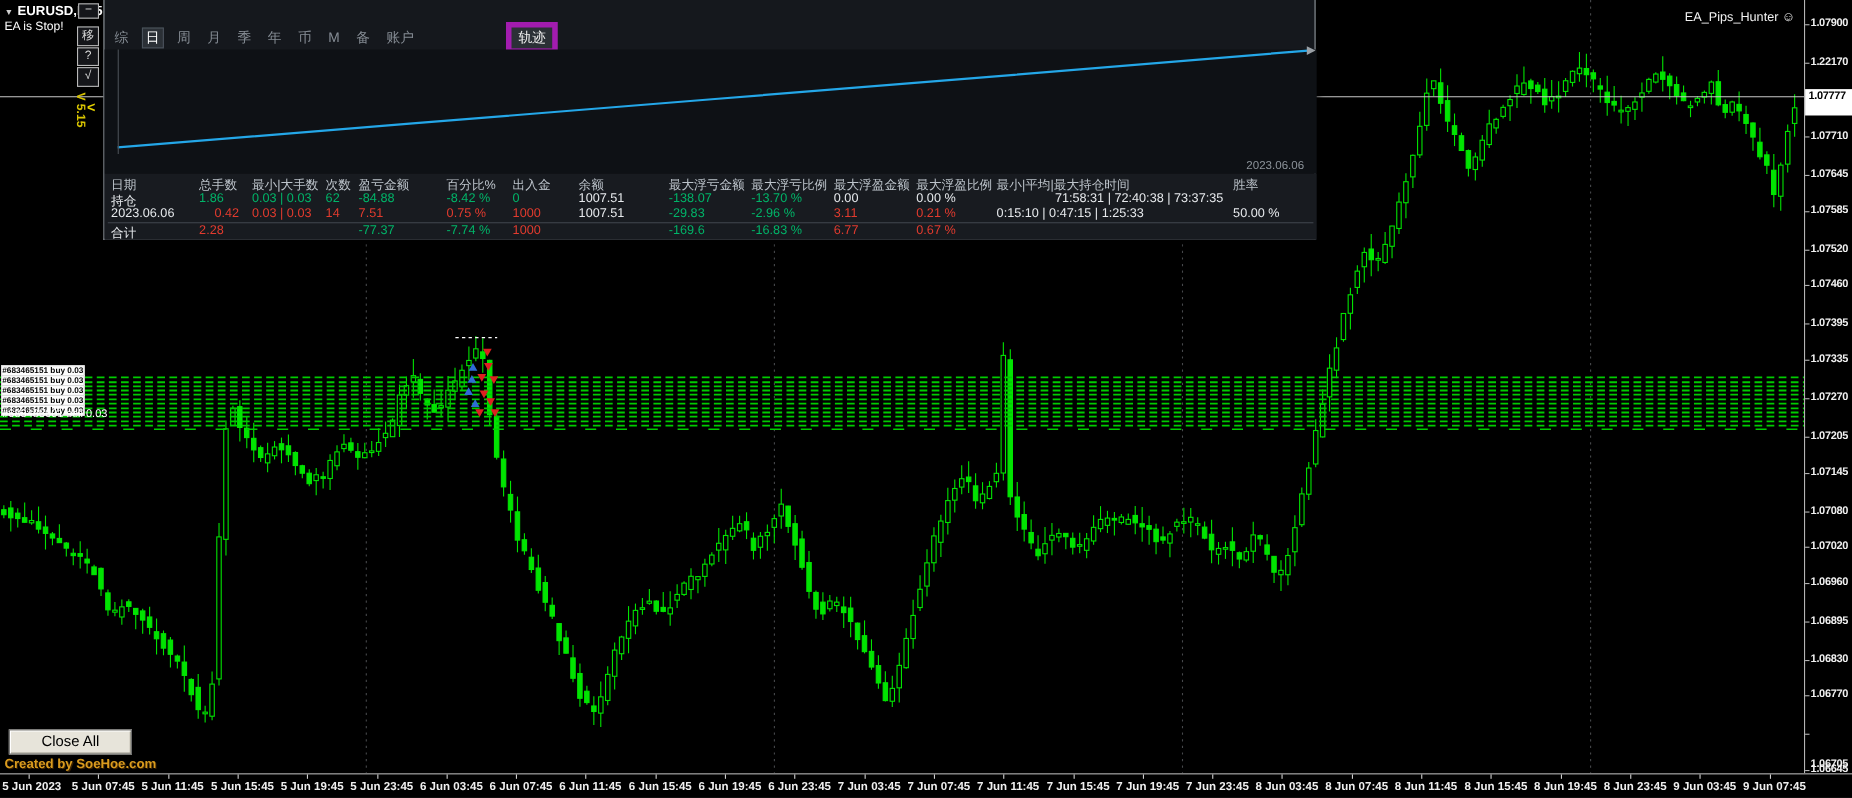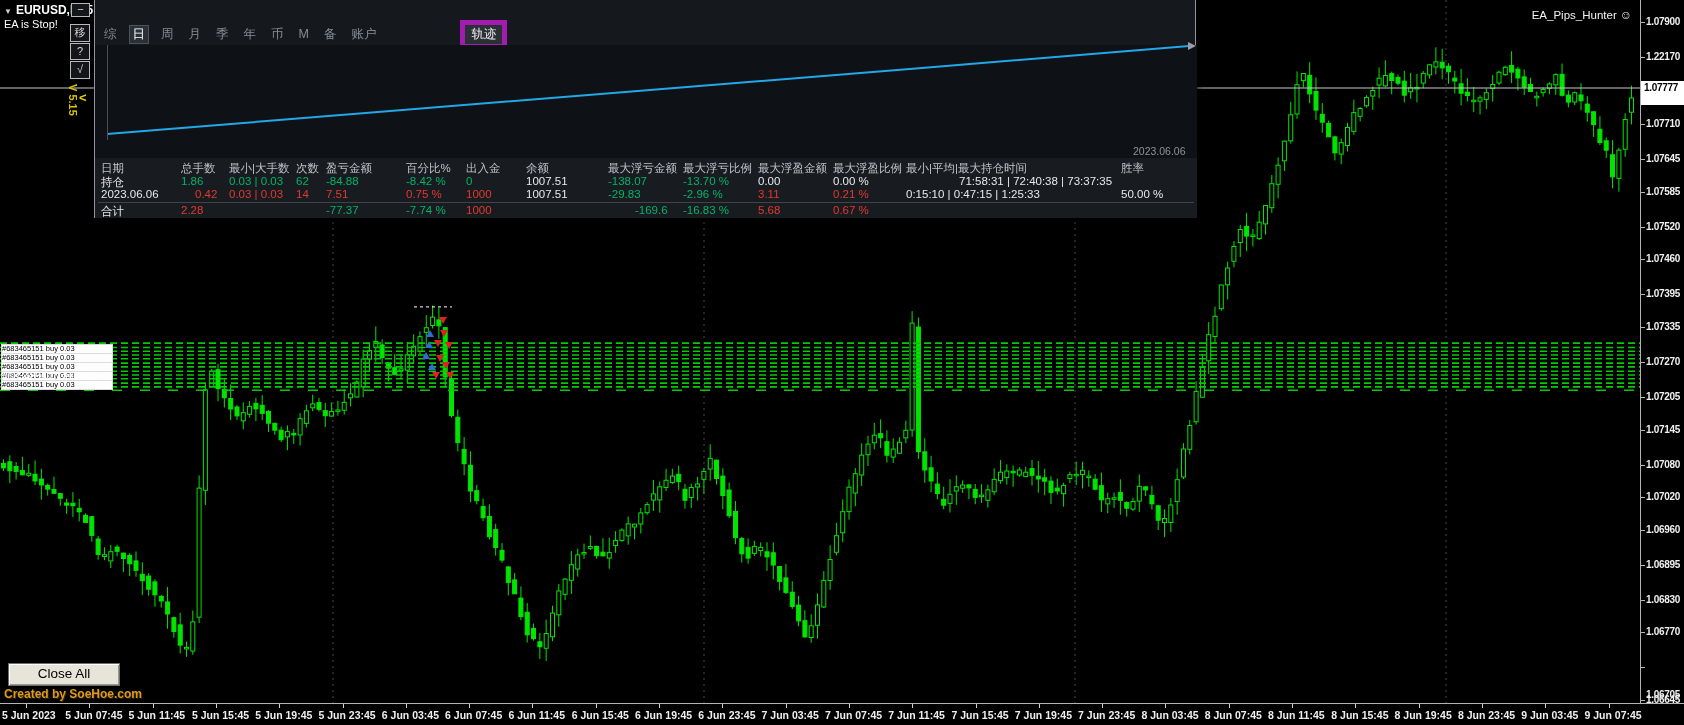--- a/index.html
+++ b/index.html
@@ -27,21 +27,21 @@
   .sq-btn{position:absolute;background:#15161a;border:1px solid #b9b9b9;color:#d8d8d8;
           text-align:center;cursor:pointer;}
   #btn-min{left:71px;top:3px;width:17px;height:12px;font-size:11px;line-height:10px;}
   #btn-move{left:70px;top:24px;width:18px;height:16px;font-size:11px;line-height:15px;}
   #btn-help{left:70px;top:43px;width:18px;height:15px;font-size:11px;line-height:14px;}
   #btn-check{left:70px;top:61px;width:18px;height:16px;font-size:11px;line-height:15px;}
   #collapse{position:absolute;left:79px;top:90px;color:#e6d300;font-size:13px;font-weight:700;cursor:pointer;}
   #version{position:absolute;left:79px;top:84px;color:#d8c400;font-size:11px;font-weight:700;
            transform:rotate(90deg);transform-origin:left top;white-space:nowrap;}
   
-  #order-cluster{position:absolute;left:1px;top:345px;width:112px;z-index:6;}
+  #order-cluster{position:absolute;left:1px;top:333px;width:76px;z-index:6;font-weight:bold;}
   .oc-row{height:8px;margin-top:-1px;background:#fdfdfd;color:#000;font-size:7.5px;line-height:8px;
           overflow:hidden;white-space:nowrap;border:1px solid #dcdcdc;}
   #sell-order-label{position:absolute;left:2px;top:371px;color:#fff;font-size:10px;z-index:6;white-space:nowrap;}
   
   #close-all{position:absolute;left:8px;top:663px;width:110px;height:21px;background:#e7e4da;
              color:#000;font-size:13.5px;text-align:center;line-height:20px;z-index:6;cursor:pointer;
              border:1px solid #6d6d6d;box-shadow:inset 1px 1px 0 #ffffff,inset -1px -1px 0 #9b988c;}
   #credit{position:absolute;left:4px;top:687px;color:#d99b1e;font-size:12px;font-weight:700;z-index:6;
           text-shadow:1px 1px 0 #3a2000;}
   
@@ -804,21 +804,21 @@
         <div class="cell" style="left: 588px; top: 30px; color: rgb(0, 180, 104);">-2.96 %</div>
         <div class="cell" style="left: 663px; top: 30px; color: rgb(226, 59, 46);">3.11</div>
         <div class="cell" style="left: 738px; top: 30px; color: rgb(226, 59, 46);">0.21 %</div>
         <div class="cell" style="left: 811px; top: 30px; color: rgb(230, 233, 236);">0:15:10 | 0:47:15 | 1:25:33</div>
         <div class="cell" style="left: 1026px; top: 30px; color: rgb(230, 233, 236);">50.00 %</div>
         <div class="cell" style="left: 6px; top: 46px; color: rgb(230, 233, 236);">合计</div>
         <div class="cell" style="left: 86px; top: 46px; color: rgb(226, 59, 46);">2.28</div>
         <div class="cell" style="left: 231px; top: 46px; color: rgb(0, 180, 104);">-77.37</div>
         <div class="cell" style="left: 311px; top: 46px; color: rgb(0, 180, 104);">-7.74 %</div>
         <div class="cell" style="left: 371px; top: 46px; color: rgb(226, 59, 46);">1000</div>
-        <div class="cell" style="left: 540px; top: 46px; color: rgb(0, 180, 104);">-169.6</div>
+        <div class="cell" style="left: 513px; top: 46px; color: rgb(0, 180, 104);">-169.6</div>
         <div class="cell" style="left: 588px; top: 46px; color: rgb(0, 180, 104);">-16.83 %</div>
-        <div class="cell" style="left: 663px; top: 46px; color: rgb(226, 59, 46);">5.68</div>
+        <div class="cell" style="left: 663px; top: 46px; color: rgb(226, 59, 46);">6.77</div>
         <div class="cell" style="left: 738px; top: 46px; color: rgb(226, 59, 46);">0.67 %</div>
       </div>
     <div id="total-sep"></div>
   </div>
 
 </div>
 
 </body></html>

